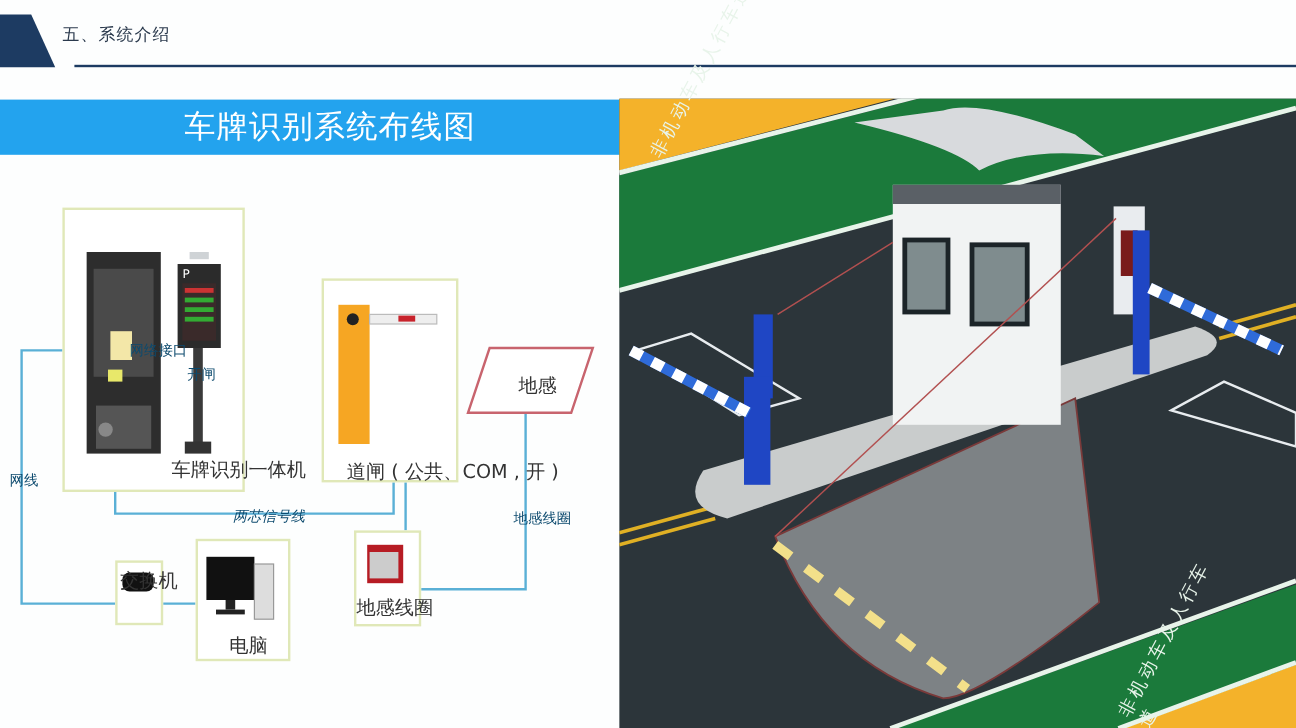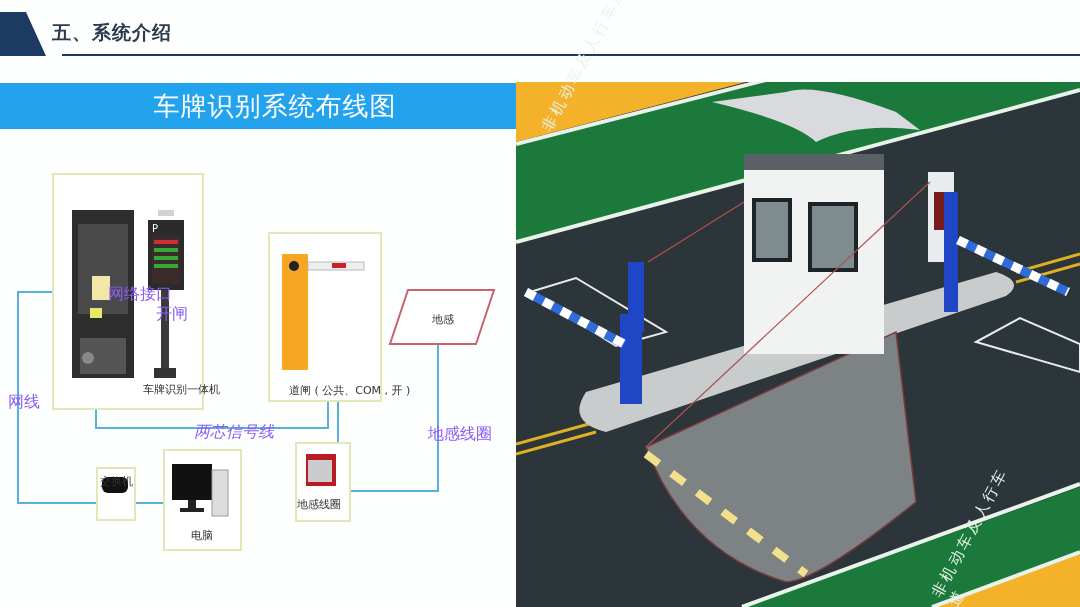--- a/index.html
+++ b/index.html
@@ -1,24 +1,24 @@
 <!DOCTYPE html>
 <html><head>
 <meta charset="utf-8">
 <style>
   html, body { margin:0; padding:0; }
   body { width:1080px; height:607px; background:#fdfefe; position:relative; overflow:hidden; font-family:"DejaVu Sans","Liberation Sans",sans-serif; }
   .abs { position:absolute; }
   .header-tri { left:0; top:0; width:60px; height:60px; }
-  .header-title { left:52px; top:20px; font-size:19px; font-weight:bold; color:#2b3a4d; letter-spacing:1px; }
+  .header-title { left:52px; top:20px; font-size:14px; font-weight:normal; color:#2b3a4d; letter-spacing:1px; }
   .header-rule { left:62px; top:54px; width:1018px; height:2px; background:#1d3b62; }
   .banner { left:0; top:83px; width:550px; height:46px; background:#23a3ee; color:#fff; font-size:26px; text-align:center; line-height:46px; letter-spacing:1px; }
   .box { position:absolute; border:2px solid #e0e8b8; background:#fff; }
-  .lbl { position:absolute; font-size:11px; color:#333; white-space:nowrap; }
-  .red { color:#8b5cf6; font-size:16px; position:absolute; white-space:nowrap; }
+  .lbl { position:absolute; font-size:16px; color:#333; white-space:nowrap; }
+  .red { color:#0c4a6e; font-size:12px; position:absolute; white-space:nowrap; }
   .scene { left:516px; top:82px; width:564px; height:525px; }
 </style>
 </head>
 <body>
 
 <svg class="abs header-tri" viewBox="0 0 60 60">
   <polygon points="0,12 26,12 46,56 0,56" fill="#1d3b62"></polygon>
 </svg>
 <div class="abs header-title">五、系统介绍</div>
 <div class="abs header-rule"></div>

